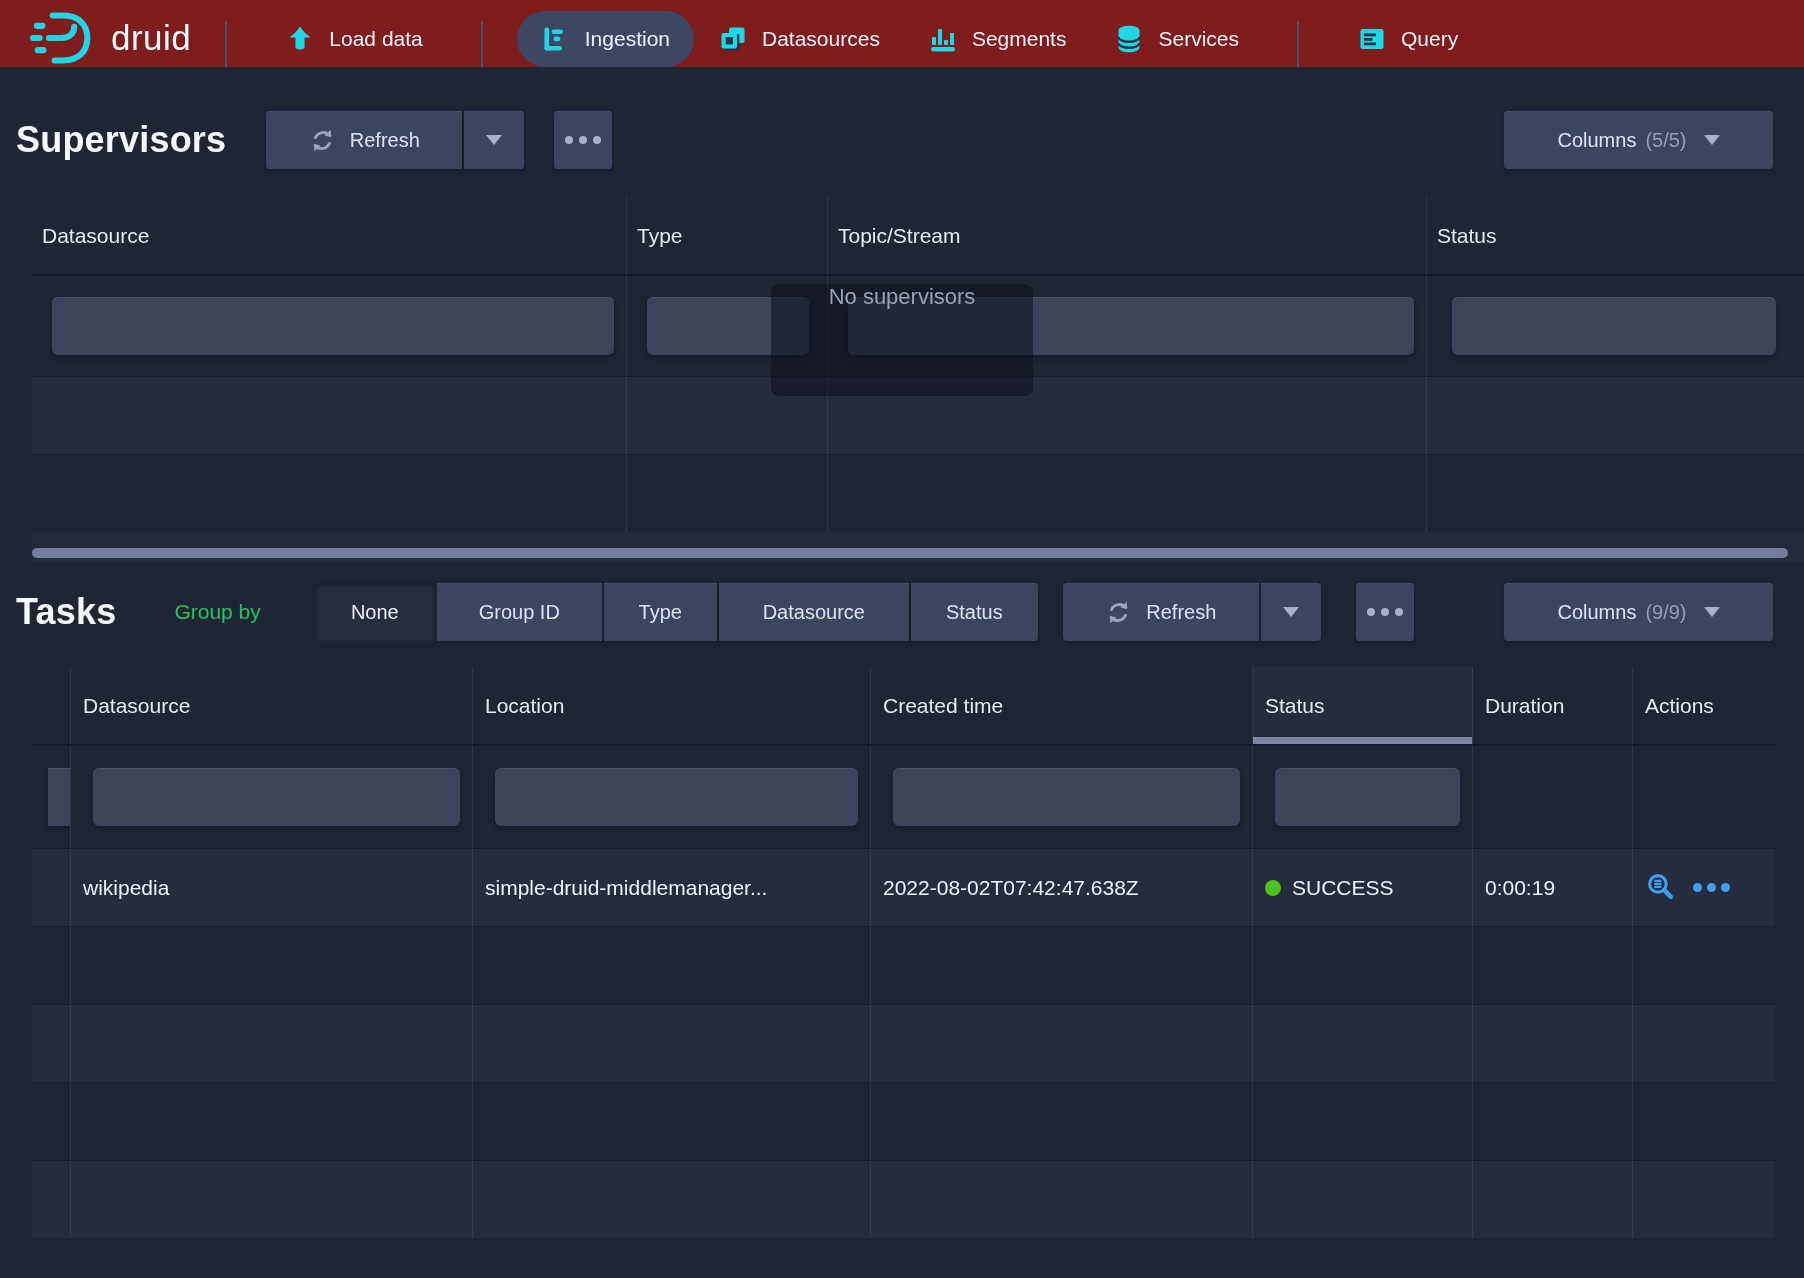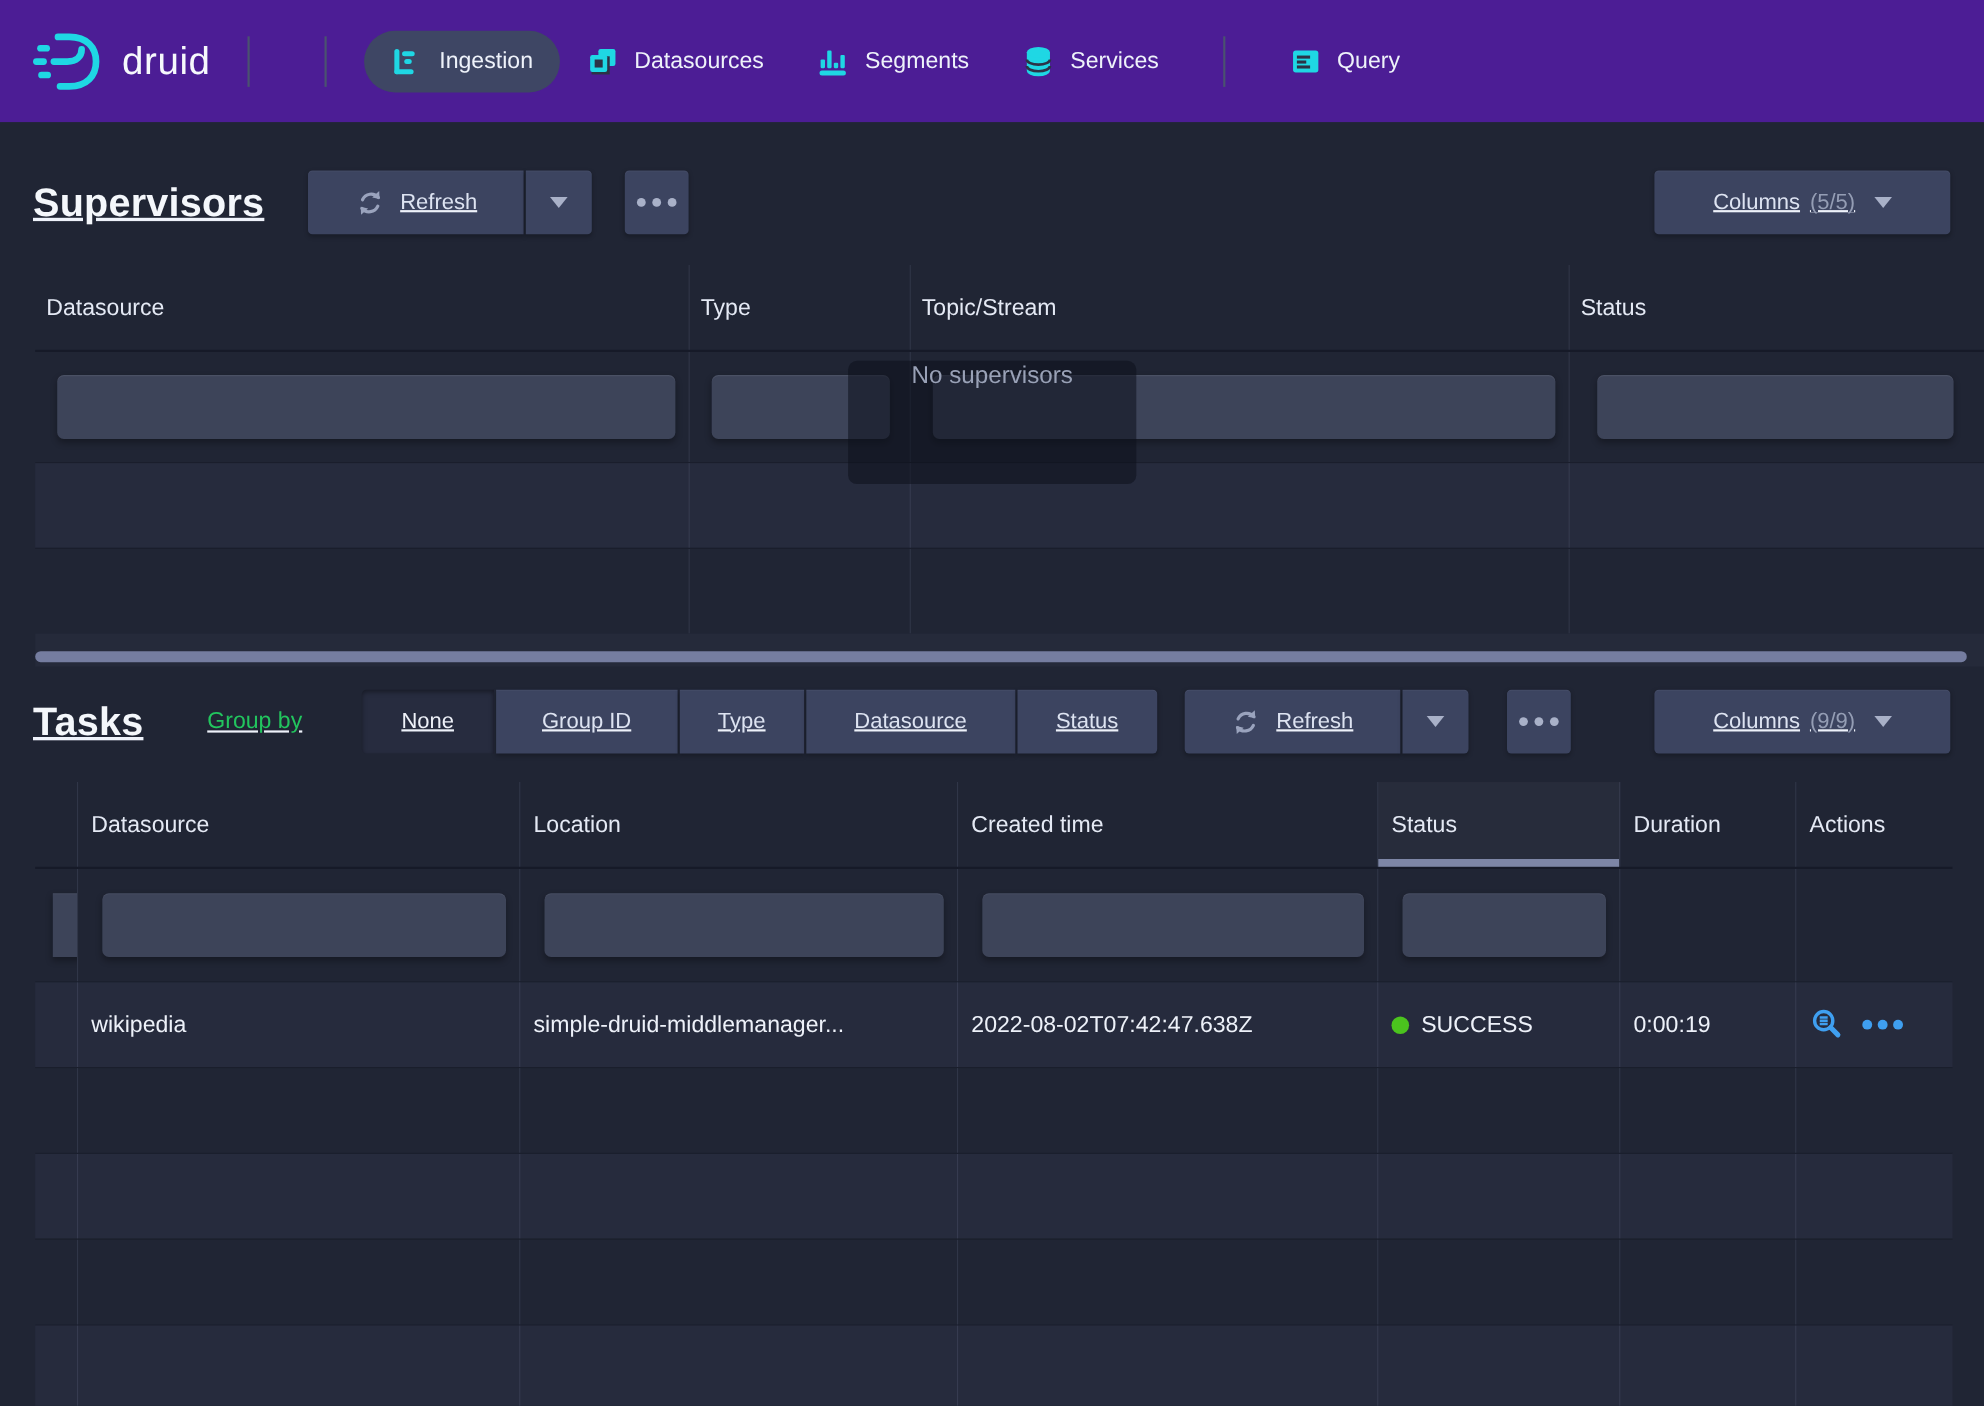--- a/index.html
+++ b/index.html
@@ -6,38 +6,38 @@
   html,body { width:1804px; height:1278px; overflow:hidden; }
   body {
     background:#202534;
     font-family:"Liberation Sans", "DejaVu Sans", sans-serif;
     color:#eef2fa;
     -webkit-font-smoothing:antialiased;
   }
 
   
   .navbar {
-    height:111px; background:#4c1d95;
-    display:flex; align-items:center;
+    height:67px; background:#7f1d1d;
+    display:flex; align-items:flex-end;
     padding:0 30px;
   }
   .logo { display:flex; align-items:center; gap:15px; cursor:pointer; }
   .logo-text { font-size:35px; font-weight:400; color:#f6f8fc; letter-spacing:0.5px; }
   .nav-divider { width:2px; height:46px; background:#4a5270; margin:0 34px; }
   .nav-item {
     display:flex; align-items:center; gap:14px;
     font-size:21px; color:#eef2fa;
     padding:0 24px; height:56px; border-radius:28px;
     cursor:pointer; white-space:nowrap;
   }
   .nav-item.active { background:#3e4664; }
   .nav-item svg { display:block; }
 
   
-  .toolbar { display:flex; align-items:center; padding:0 31px 0 30px; height:58px;text-decoration:underline; }
+  .toolbar { display:flex; align-items:center; padding:0 31px 0 16px; height:58px; }
   .sup-toolbar { margin-top:44px; }
   .tasks-toolbar { margin-top:21px; }
   .section-title { font-size:36px; font-weight:600; color:#f4f7fb; letter-spacing:0.2px; }
 
   .btn {
     display:flex; align-items:center; justify-content:center;
     background:#3c4460; border:none; border-radius:4px;
     height:58px; color:#dde3f1; font-size:20px;
     font-family:inherit; cursor:pointer;
     box-shadow:0 2px 4px rgba(0,0,0,0.25), inset 0 1px 0 rgba(255,255,255,0.05);
@@ -135,20 +135,26 @@
       <path d="M24 7 H35 C52 7 61 17 61 31 C61 45 52 55 35 55 H26"></path>
       <path d="M20 31 H33 C42 31 47 26 47 19"></path>
       <line x1="7" y1="18" x2="13" y2="18"></line>
       <line x1="3" y1="31" x2="10" y2="31"></line>
       <line x1="8" y1="44" x2="14" y2="44"></line>
     </svg>
     <span class="logo-text">druid</span>
   </div>
   <div class="nav-divider"></div>
 
+  <div class="nav-item">
+    <svg width="30" height="30" viewBox="0 0 30 30">
+      <path d="M15 2.5 C17 6 21.5 10.5 25.5 13.5 L19.5 13.5 L19.5 24 Q15 27.5 10.5 24 L10.5 13.5 L4.5 13.5 C8.5 10.5 13 6 15 2.5 Z" fill="#1fd7e4"></path>
+    </svg>
+    <span>Load data</span>
+  </div>
 
   <div class="nav-divider"></div>
 
   <div class="nav-item active">
     <svg width="30" height="30" viewBox="0 0 30 30" fill="#1fd7e4">
       <rect x="3.5" y="3.5" width="4.6" height="23" rx="2.3"></rect>
       <rect x="3.5" y="21.9" width="17.5" height="4.6" rx="2.3"></rect>
       <rect x="10.5" y="5.5" width="11.5" height="4.6" rx="2.3"></rect>
       <rect x="12.5" y="12.6" width="6.8" height="4.6" rx="2.3"></rect>
     </svg>

